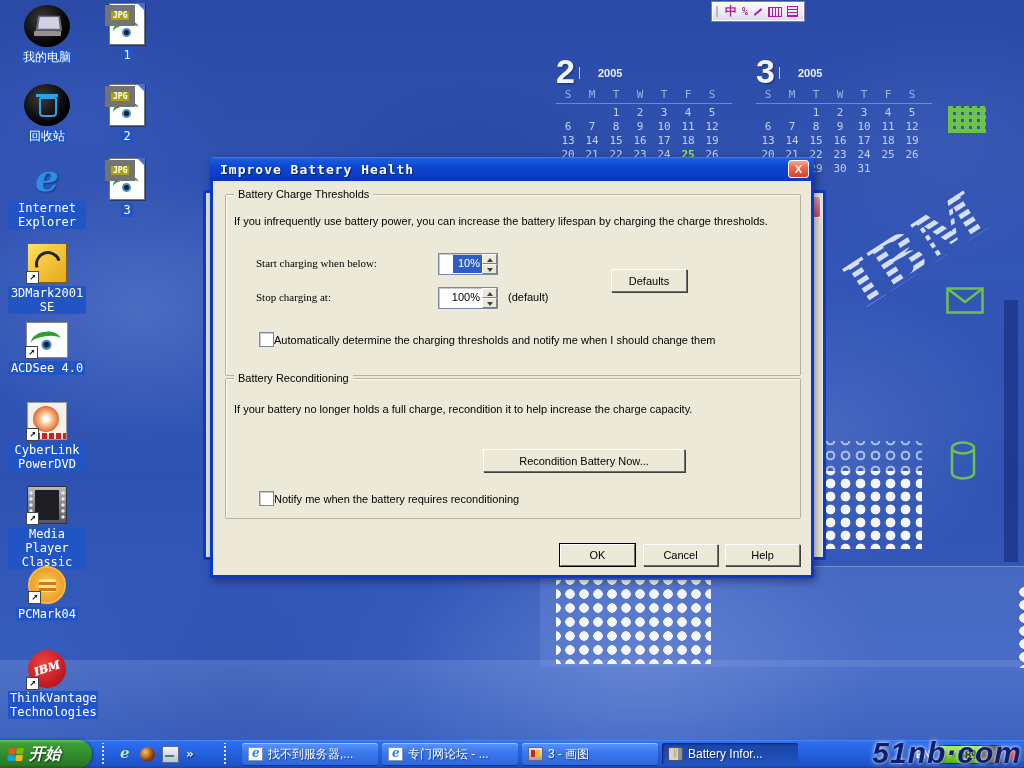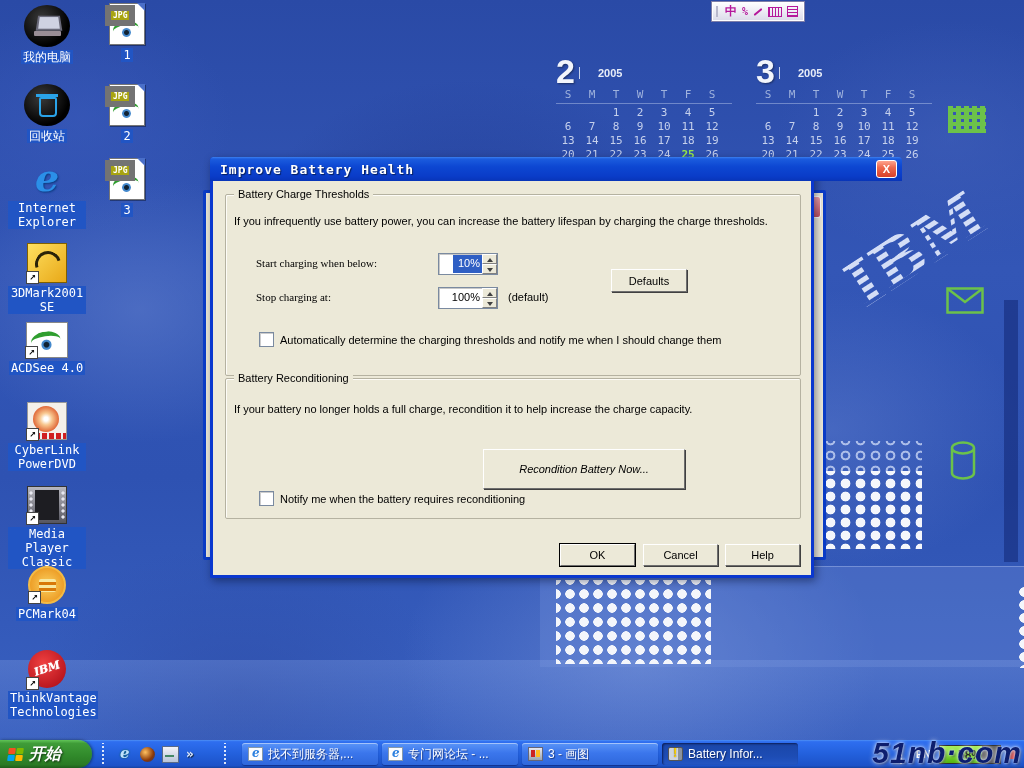--- a/index.html
+++ b/index.html
@@ -137,21 +137,21 @@
   
   #behind-window{position:absolute;left:203px;top:190px;width:617px;height:364px;z-index:3;
     background:#ece9d8;border:3px solid #0a3cc8;border-radius:2px;}
   .bw-btn{position:absolute;right:2px;top:3px;width:12px;height:20px;border-radius:3px;
     background:linear-gradient(#f0a0a8,#c05060);border:1px solid #fff;}
 
   
   #dialog{position:absolute;left:210px;top:157px;width:604px;height:421px;z-index:4;
     border:3px solid #0a38cf;border-top:0;border-radius:4px 4px 2px 2px;
     box-shadow:2px 3px 8px rgba(0,10,40,.45);background:#ece9d8;box-sizing:border-box;}
-  #dlg-titlebar{position:absolute;left:-3px;top:0;width:692px;height:24px;
+  #dlg-titlebar{position:absolute;left:-3px;top:0;width:604px;height:24px;
     border-radius:4px 4px 0 0;
     background:linear-gradient(180deg,#3d80f0 0%,#1b5cde 8%,#0d47d2 40%,#0a3cc8 80%,#0835b8 100%);
     display:flex;align-items:center;padding-left:10px;box-sizing:border-box;}
   #dlg-title{font:bold 13px "DejaVu Sans Mono",monospace;letter-spacing:1px;color:#fff;
     text-shadow:1px 1px 1px rgba(0,0,0,.55);}
   #dlg-close{position:absolute;right:5px;top:3px;width:21px;height:18px;border-radius:3px;
     background:linear-gradient(180deg,#ffa48e 0%,#ee6a4e 40%,#d8402a 100%);
     border:1px solid #fff;color:#fff;font:bold 11px "Liberation Sans",sans-serif;
     text-align:center;line-height:17px;box-sizing:border-box;}
   #dlg-body{position:absolute;left:0;top:24px;width:598px;height:394px;}
@@ -177,26 +177,26 @@
     position:relative;}
   .sb::after{content:"";position:absolute;left:4px;border-left:3px solid transparent;
     border-right:3px solid transparent;}
   .sb.up::after{top:3px;border-bottom:4px solid #404040;}
   .sb.dn::after{top:3px;border-top:4px solid #404040;}
   .win-btn{position:absolute;background:#ece9d8;
     border:1px solid #888;border-color:#fff #6e6e6e #6e6e6e #fff;
     box-shadow:1px 1px 0 #404040;font:11px "Liberation Sans",sans-serif;color:#000;
     text-align:center;padding:0;}
   #btn-defaults{left:385px;top:74px;width:76px;height:23px;}
-  #btn-recondition{left:257px;top:70px;width:202px;height:40px;font-style:italic;}
+  #btn-recondition{left:257px;top:70px;width:202px;height:23px;}
   #btn-ok{left:347px;top:363px;width:75px;height:22px;
     box-shadow:0 0 0 1px #000,1px 1px 0 #404040;}
   #btn-cancel{left:430px;top:363px;width:75px;height:22px;}
   #btn-help{left:512px;top:363px;width:75px;height:22px;}
-  .cbrow{position:absolute;display:flex;align-items:center;gap:6px;}
+  .cbrow{position:absolute;display:flex;align-items:center;}
   #cb1{left:33px;top:137px;} #cb2{left:33px;top:112px;}
   .cbbox{width:13px;height:13px;background:#fff;border:1px solid #7a8aa0;
     box-shadow:inset 1px 1px 0 rgba(0,0,0,.2);flex:0 0 13px;}
   .cblabel{font:11px "Liberation Sans",sans-serif;color:#000;}
 
   
   #taskbar{position:absolute;left:0;top:740px;width:1024px;height:28px;z-index:5;
     background:linear-gradient(180deg,#4f91f5 0%,#2e6ef0 6%,#2360dc 50%,#1d52c8 92%,#16429f 100%);
     display:flex;align-items:stretch;gap:6px;}
   #start-button{flex:0 0 92px;display:flex;align-items:center;gap:6px;padding-left:8px;

